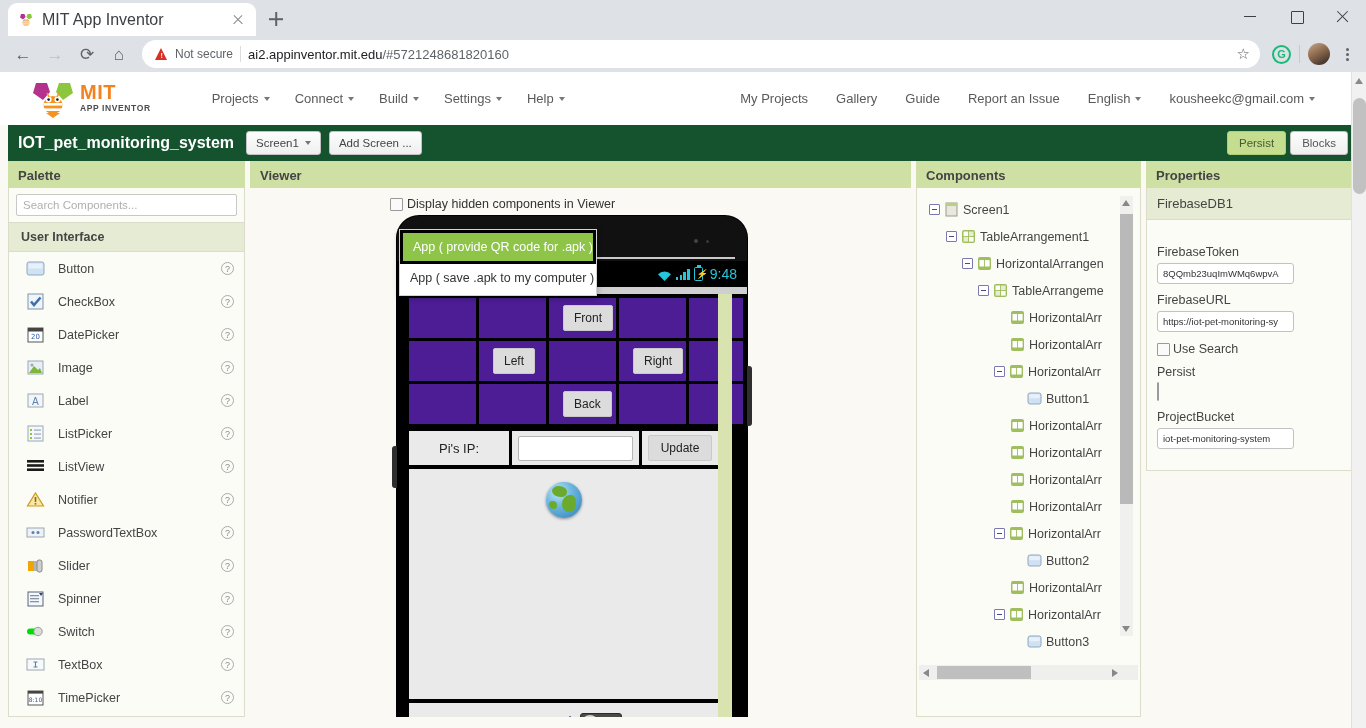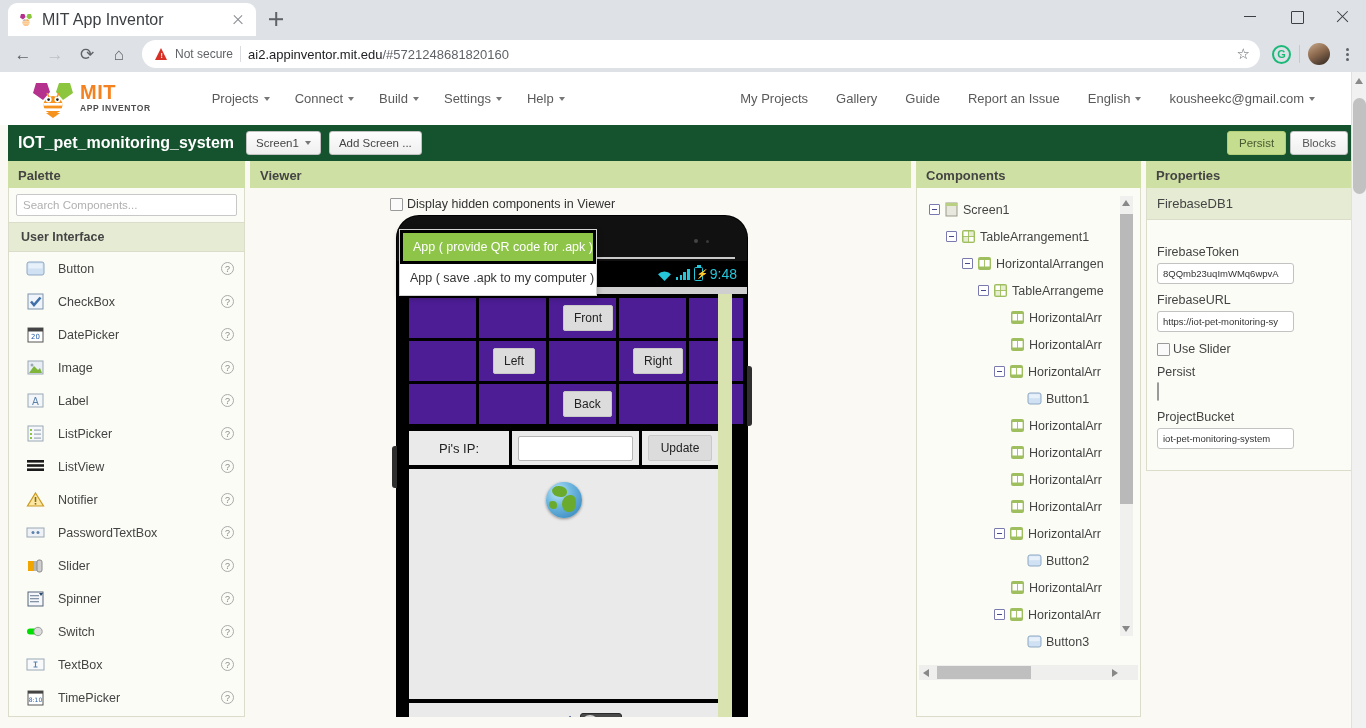--- a/index.html
+++ b/index.html
@@ -873,21 +873,21 @@
         <div class="props-list">
 
           <div class="prop-lbl">FirebaseToken</div>
           <div class="prop-input">8QQmb23uqImWMq6wpvA</div>
 
           <div class="prop-lbl">FirebaseURL</div>
           <div class="prop-input">https://iot-pet-monitoring-sy</div>
 
           <div class="prop-chk-row">
             <span class="prop-chk"></span>
-            <span class="prop-chk-lbl">Use Slider</span>
+            <span class="prop-chk-lbl">Use Search</span>
           </div>
 
           <div class="prop-lbl">Persist</div>
           <span class="prop-chk prop-chk-lg"></span>
 
           <div class="prop-lbl">ProjectBucket</div>
           <div class="prop-input">iot-pet-monitoring-system</div>
         </div>
       </div>
     </div>

